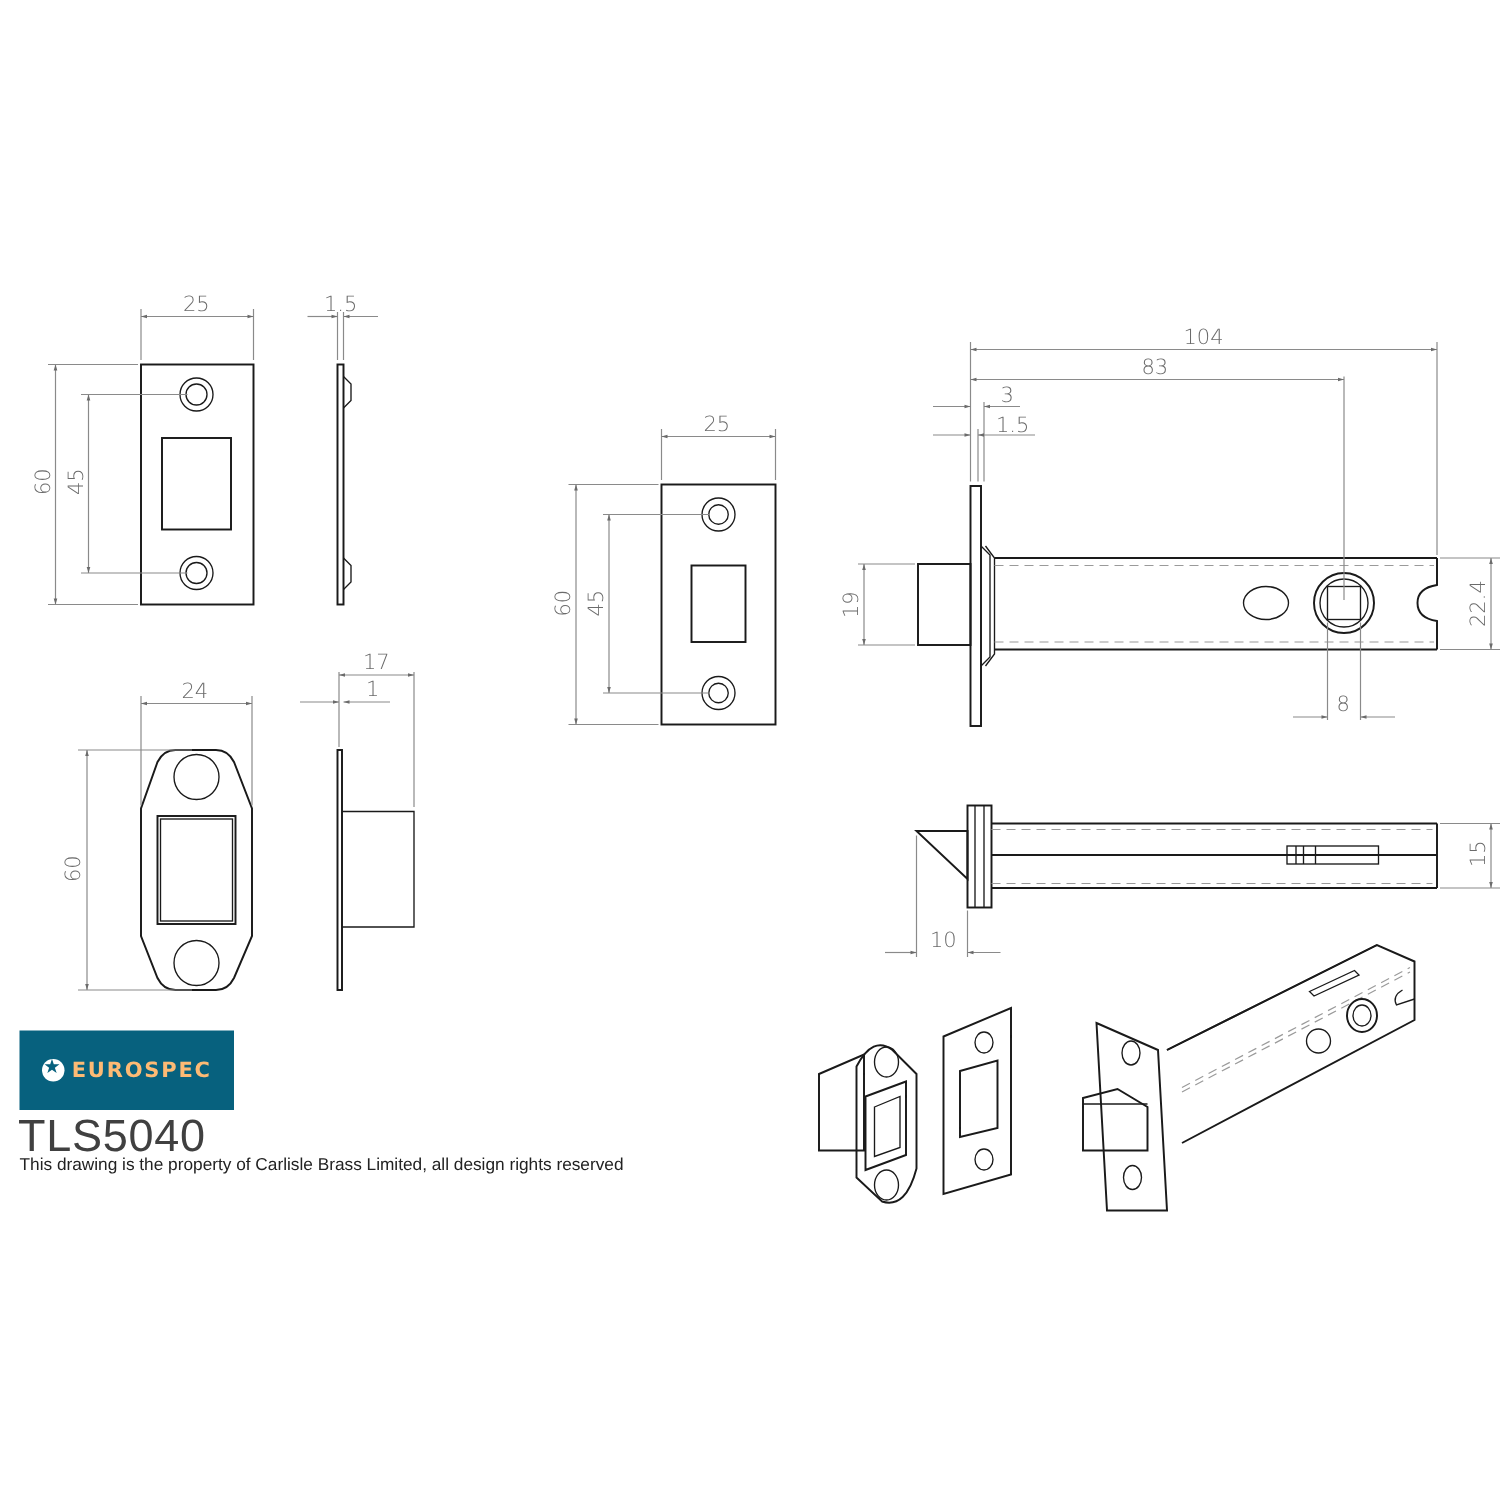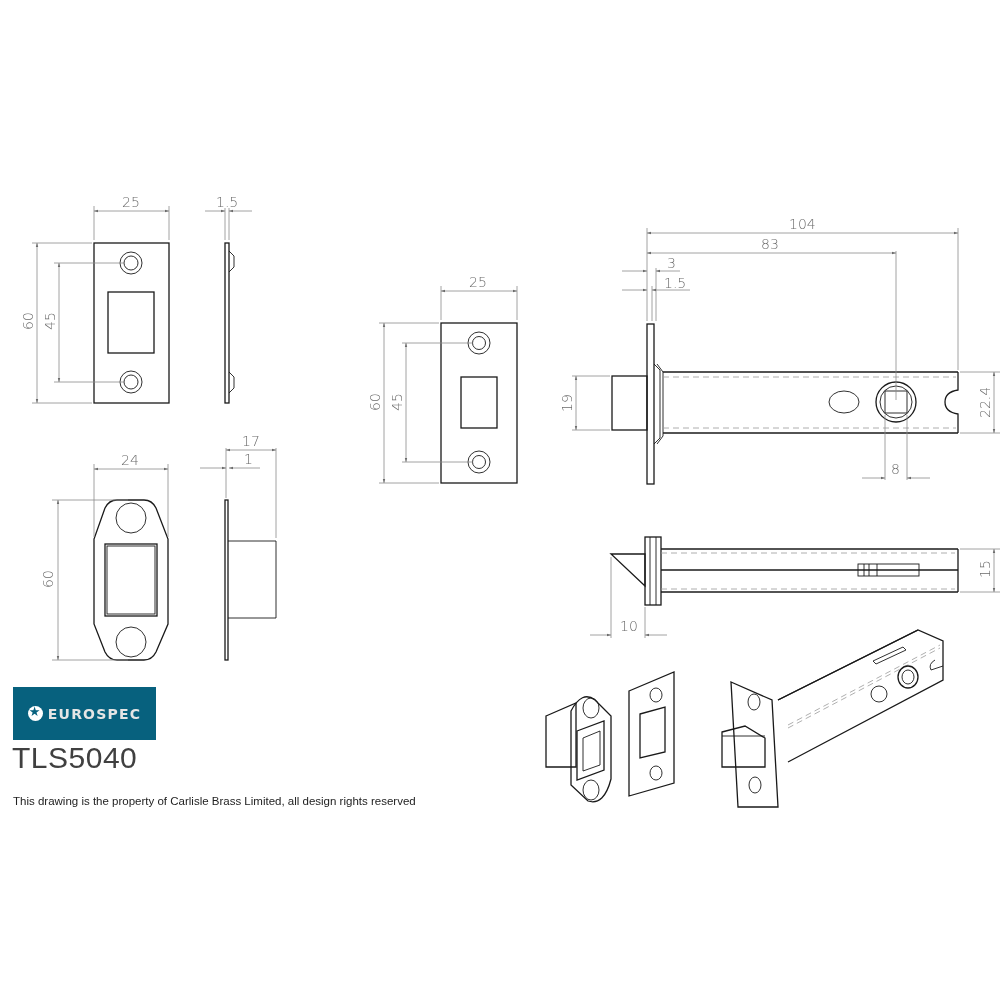--- a/index.html
+++ b/index.html
@@ -3,26 +3,26 @@
 <meta charset="utf-8">
 <style>
   html, body { margin:0; padding:0; background:#ffffff; }
   body { width:1000px; height:1000px; position:relative; overflow:hidden; font-family:"DejaVu Sans", sans-serif; }
   svg.drawing { position:absolute; left:0; top:0; }
   .dimtxt { font-family:"DejaVu Sans", sans-serif; font-size:14px; fill:#6b6b6b; font-weight:300; }
   .dim { stroke:#8a8a8a; stroke-width:0.8; fill:none; }
   .part { stroke:#1a1a1a; stroke-width:1.3; fill:none; }
   .thin { stroke:#1a1a1a; stroke-width:0.9; fill:none; }
   .hidden { stroke:#9a9a9a; stroke-width:0.8; fill:none; stroke-dasharray:6 4; }
-  .logo { position:absolute; left:13px; top:687px; width:143px; height:53px; background:#07617e; display:flex; align-items:center; justify-content:center; color:#e5e5e5; }
+  .logo { position:absolute; left:13px; top:687px; width:143px; height:53px; background:#07617e; display:flex; align-items:center; justify-content:center; color:#fdba74; }
   .logo-text { font-family:"DejaVu Sans", sans-serif; font-weight:bold; font-size:14px; letter-spacing:1.2px; margin-left:5px; }
   .logo-icon { width:15px; height:15px; border-radius:50%; background:#fff; position:relative; }
   .logo-icon::after { content:"★"; position:absolute; left:1px; top:-2px; font-size:13px; color:#07617e; }
   .code { position:absolute; left:12px; top:741px; font-family:"Liberation Sans", sans-serif; font-size:30px; color:#404040; font-weight:300; letter-spacing:0.5px; }
-  .rights { position:absolute; left:13px; top:795px; font-family:"Liberation Sans", sans-serif; font-size:11.5px; color:#222; }
+  .rights { position:absolute; left:13px; top:771px; font-family:"Liberation Sans", sans-serif; font-size:11.5px; color:#222; }
 </style>
 </head>
 <body>
 
 <svg class="drawing" width="1000" height="1000" viewBox="0 0 1000 1000">
   <defs>
     <marker id="arr" viewBox="0 0 10 10" refX="10" refY="5" markerWidth="9" markerHeight="5" orient="auto-start-reverse">
       <path d="M0,2 L10,5 L0,8 z" fill="#6b6b6b"></path>
     </marker>
   </defs>

